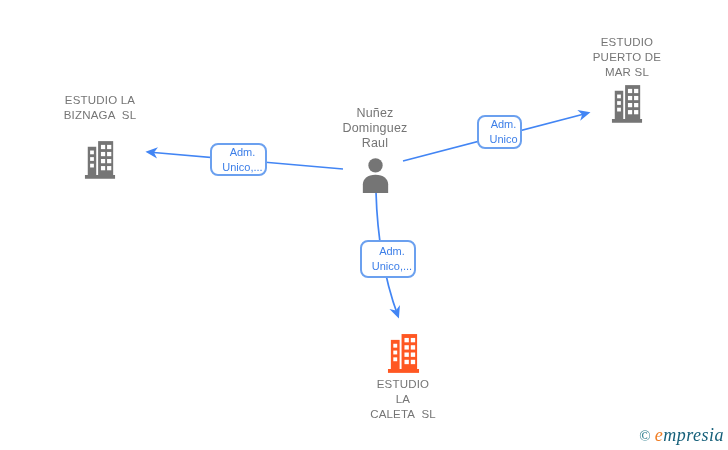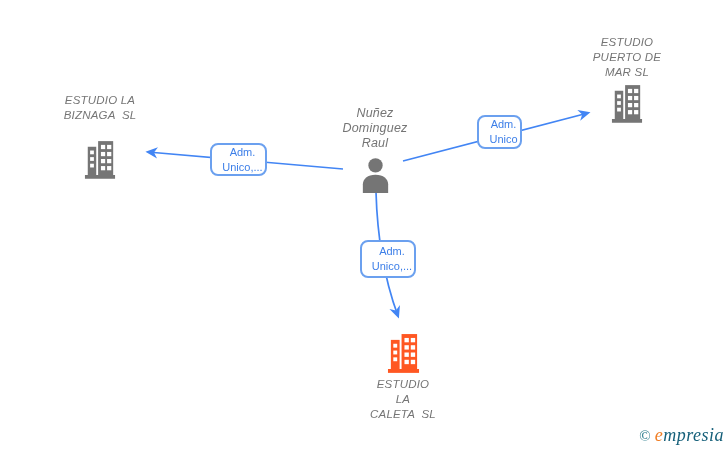--- a/index.html
+++ b/index.html
@@ -17,21 +17,20 @@
     left: 0; top: 0;
     width: 728px; height: 450px;
     z-index: 1;
   }
   .node {
     position: absolute;
     z-index: 2;
     display: flex;
     flex-direction: column;
     align-items: center;
-    font-style: italic;
   }
   .node-label {
     font-size: 11.5px;
     line-height: 15px;
     letter-spacing: 0.2px;
     color: #757575;
     text-align: center;
     white-space: pre-wrap;
     cursor: pointer;
   }

